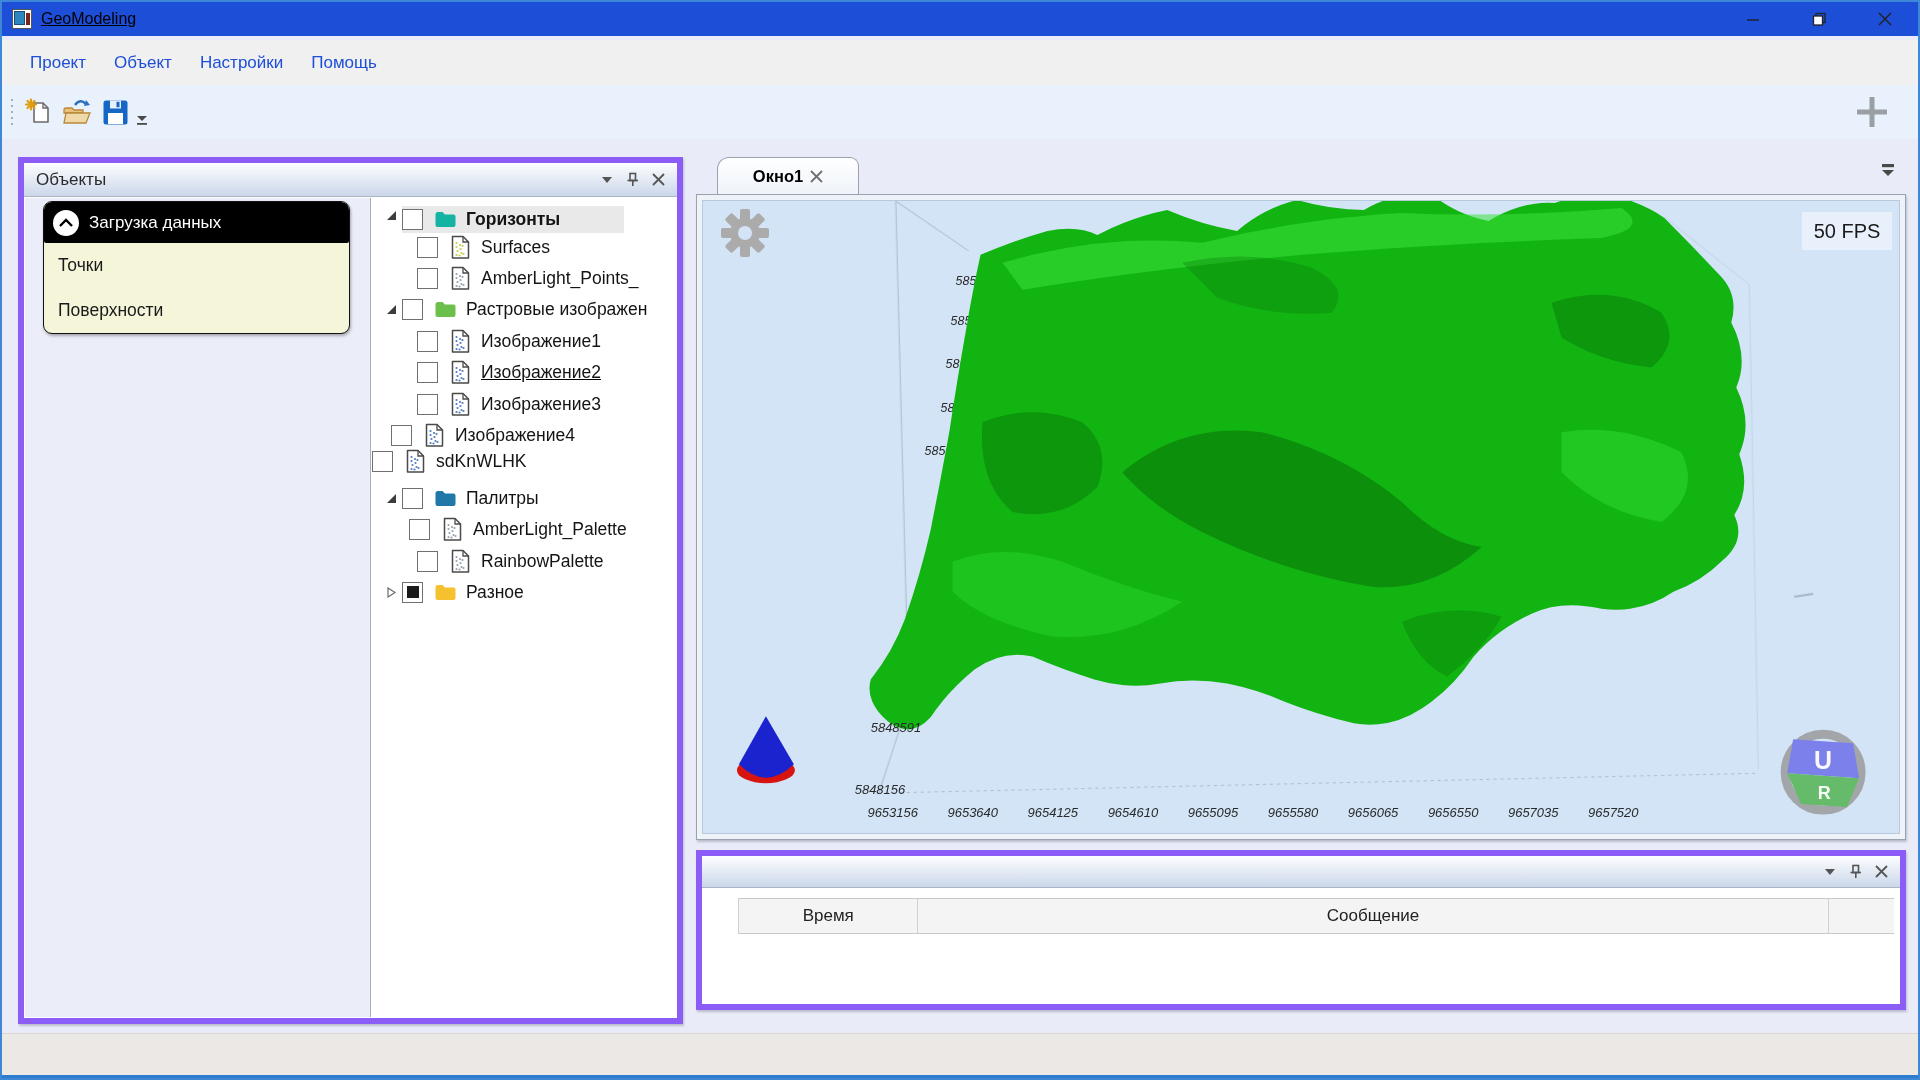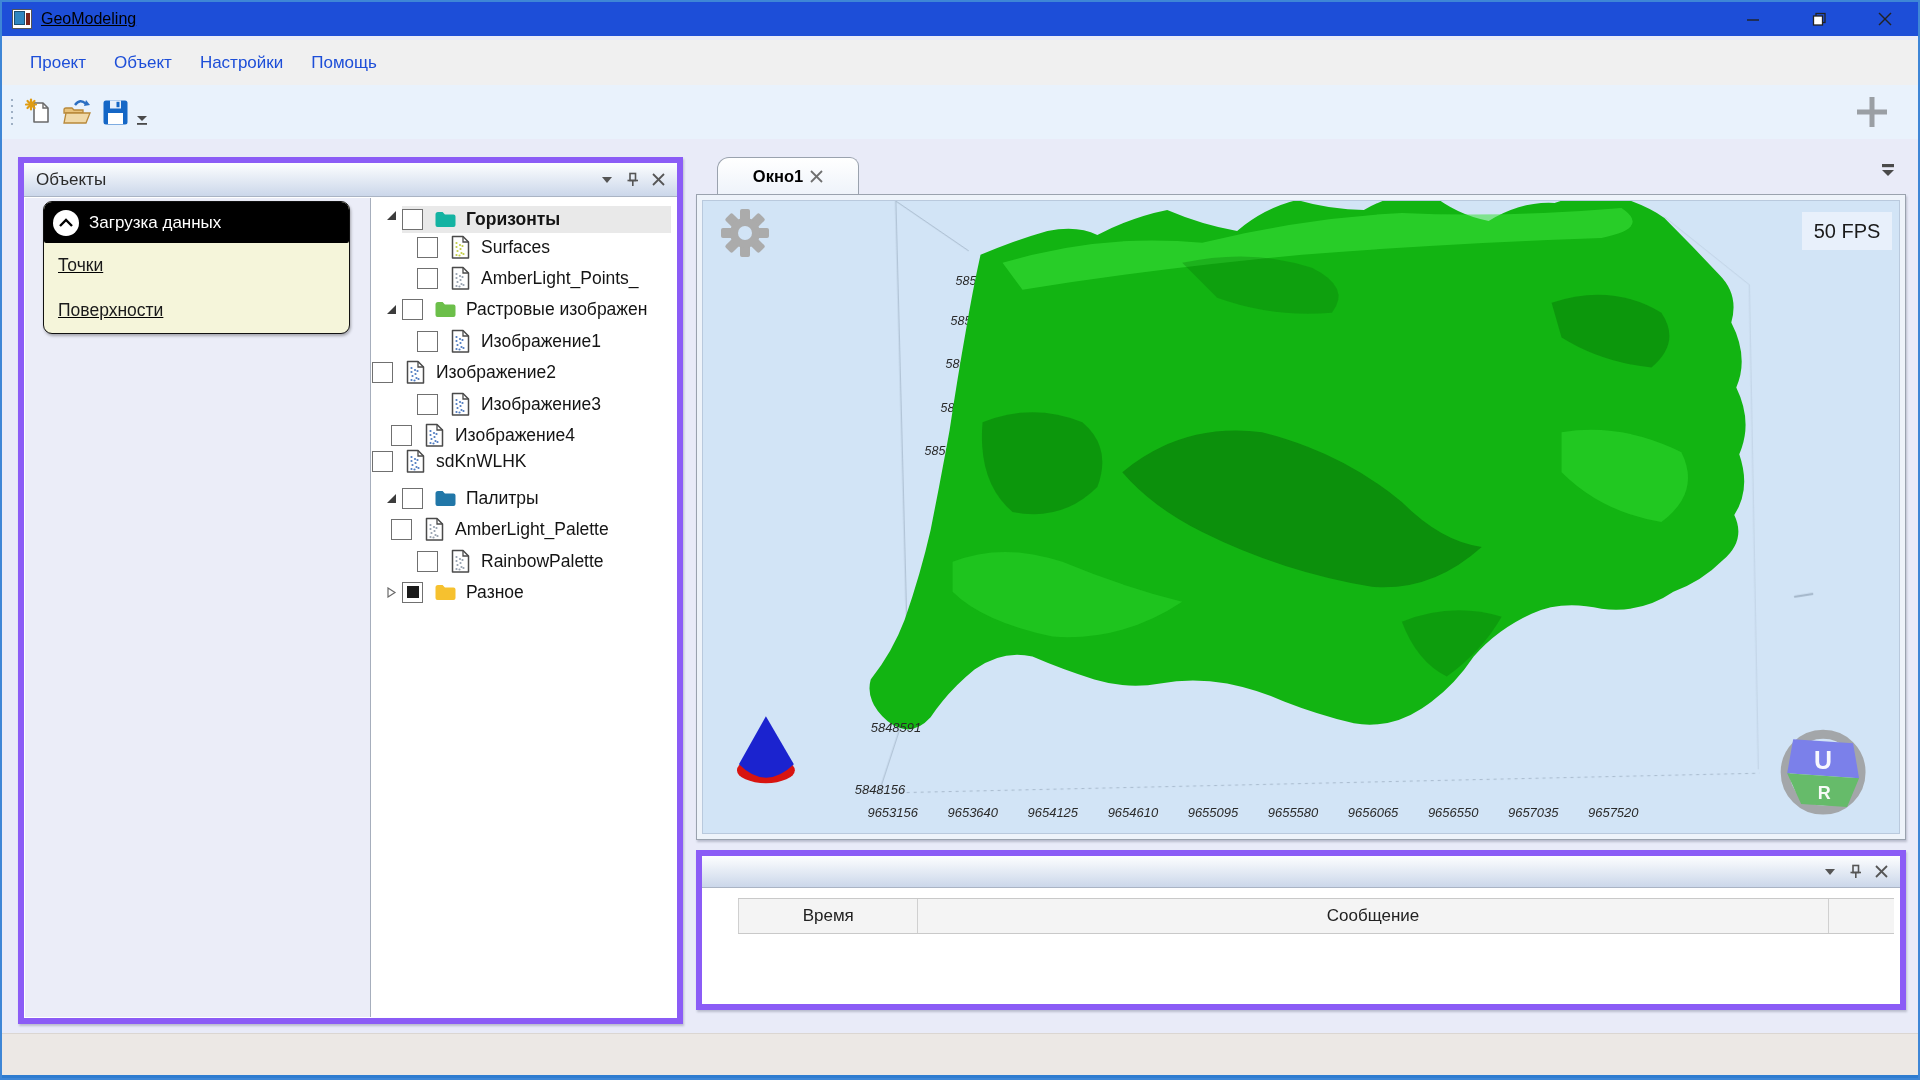--- a/index.html
+++ b/index.html
@@ -28,31 +28,31 @@
 
   
   .dockpanel{position:absolute;background:#fff;border:6px solid #8b5cf6;box-shadow:1px 2px 2px rgba(100,105,130,.35);}
   .dock-header{position:absolute;left:0;top:0;right:0;height:34px;background:linear-gradient(#fdfeff,#cbd7ea);border-bottom:1px solid #aab4c4;display:flex;align-items:center;}
   .dock-title{font-size:17px;color:#2b2b2b;margin-left:12px;}
   .dock-icons{margin-left:auto;display:flex;align-items:center;gap:13px;margin-right:12px;}
 
   
   #objects-panel{left:16px;top:155px;width:665px;height:867px;}
   .acc-zone{position:absolute;left:1px;top:35px;width:346px;bottom:1px;background:#ebedf8;border-right:1px solid #a6aebc;}
-  .accordion{position:absolute;left:18px;top:3px;width:307px;border:1.5px solid #111;border-radius:9px;background:#f5f5da;box-shadow:1px 2px 3px rgba(0,0,0,.3);overflow:hidden;text-decoration:underline;}
+  .accordion{position:absolute;left:18px;top:3px;width:307px;border:1.5px solid #111;border-radius:9px;background:#f5f5da;box-shadow:1px 2px 3px rgba(0,0,0,.3);overflow:hidden;}
   .acc-header{height:41px;background:#000;color:#fff;display:flex;align-items:center;border-radius:7px 7px 2px 2px;}
   .acc-chevron{width:26px;height:26px;border-radius:50%;background:#fff;margin-left:9px;display:flex;align-items:center;justify-content:center;}
   .acc-title{margin-left:10px;font-size:17px;color:#fff;}
   .acc-item{height:45px;display:flex;align-items:center;padding-left:14px;font-size:17.5px;color:#1a1a1a;}
 
   
   .tree-zone{position:absolute;left:348px;top:35px;right:1px;bottom:1px;background:#fff;overflow:hidden;}
   .tree-row{position:absolute;left:0;width:100%;height:31.4px;display:flex;align-items:center;}
   .tr-content{display:flex;align-items:center;height:27px;padding-right:8px;}
-  .tr-content.sel{background:#e9e9e9;padding-right:111px;margin-top:8px;}
+  .tr-content.sel{background:#e9e9e9;padding-right:64px;margin-top:8px;}
   .expander{width:22px;display:flex;align-items:center;justify-content:center;flex:0 0 22px;}
   .cb{width:21px;height:21px;background:#fff;border:1.6px solid #707070;margin-right:10px;flex:0 0 21px;display:flex;align-items:center;justify-content:center;}
   .cb .ind{width:12px;height:12px;background:#1a1a1a;}
   .node-icon{width:24px;display:flex;align-items:center;justify-content:center;margin-right:9px;flex:0 0 24px;}
   .node-label{font-size:17.5px;color:#141414;white-space:nowrap;}
   .node-label.bold{font-weight:bold;}
 
   
   .tabstrip{position:absolute;left:694px;top:152px;width:1210px;height:40px;}
   .tab{position:absolute;left:21px;top:3px;width:142px;height:38px;background:linear-gradient(#ffffff,#eef3fa);border:1px solid #9aa2ae;border-bottom:none;border-radius:12px 9px 0 0;display:flex;align-items:center;justify-content:center;gap:7px;}
@@ -289,21 +289,21 @@
                 <circle cx="10.5" cy="18" r="1.1" fill="#4f7bc0"></circle>
                 <circle cx="5.5" cy="20" r="1.1" fill="#4f7bc0"></circle>
                 <circle cx="11.5" cy="11" r="1.1" fill="#4f7bc0"></circle>
                 <circle cx="12.5" cy="19" r="1.1" fill="#4f7bc0"></circle>
                 <circle cx="8.5" cy="20.5" r="1.1" fill="#4f7bc0"></circle>
               </svg>
             </span>
             <span class="node-label">Изображение1</span>
           </div>
         </div>
-        <div class="tree-row" style="top: 159px; ">
+        <div class="tree-row" style="top: 159px; padding-left: 45px; text-decoration: underline;">
           <div class="tr-content">
             <span class="cb"></span>
             <span class="node-icon">
               <svg width="19" height="25" viewBox="0 0 19 25">
                 <path d="M1.5 1.5 h10.5 l5.5 5.5 v16 h-16 z" fill="#fff" stroke="#4a4a4a" stroke-width="1.5" stroke-linejoin="round"></path>
                 <path d="M12 1.5 v5.5 h5.5" fill="none" stroke="#4a4a4a" stroke-width="1.3"></path>
                 <circle cx="5.5" cy="8" r="1.1" fill="#4f7bc0"></circle>
                 <circle cx="9" cy="10" r="1.1" fill="#4f7bc0"></circle>
                 <circle cx="5.5" cy="12" r="1.1" fill="#4f7bc0"></circle>
                 <circle cx="9.5" cy="14" r="1.1" fill="#4f7bc0"></circle>
@@ -393,21 +393,21 @@
           <div class="tr-content">
             <span class="cb"></span>
             <span class="node-icon">
               <svg width="23" height="19" viewBox="0 0 23 19">
                 <path d="M1.5 4.5 a2.5 2.5 0 0 1 2.5 -2.5 h4.6 l2.3 2.6 h8.6 a2 2 0 0 1 2 2 v8.4 a2 2 0 0 1 -2 2 h-16 a2 2 0 0 1 -2 -2 z" fill="#2177a8"></path>
               </svg>
             </span>
             <span class="node-label">Палитры</span>
           </div>
         </div>
-        <div class="tree-row" style="top: 316px; padding-left: 19px;">
+        <div class="tree-row" style="top: 316px; padding-left: 37px;">
           <div class="tr-content">
             <span class="cb"></span>
             <span class="node-icon">
               <svg width="19" height="25" viewBox="0 0 19 25">
                 <path d="M1.5 1.5 h10.5 l5.5 5.5 v16 h-16 z" fill="#fff" stroke="#4a4a4a" stroke-width="1.5" stroke-linejoin="round"></path>
                 <path d="M12 1.5 v5.5 h5.5" fill="none" stroke="#4a4a4a" stroke-width="1.3"></path>
                 <circle cx="5.5" cy="8" r="1.1" fill="#96a1af"></circle>
                 <circle cx="9" cy="10" r="1.1" fill="#96a1af"></circle>
                 <circle cx="5.5" cy="12" r="1.1" fill="#96a1af"></circle>
                 <circle cx="9.5" cy="14" r="1.1" fill="#96a1af"></circle>

